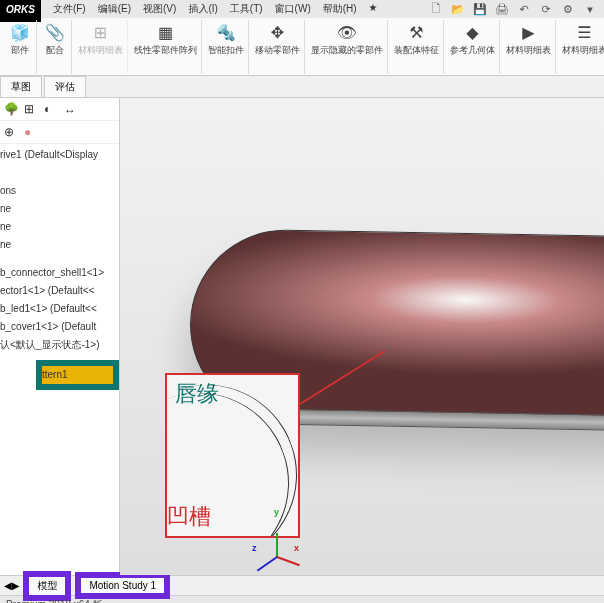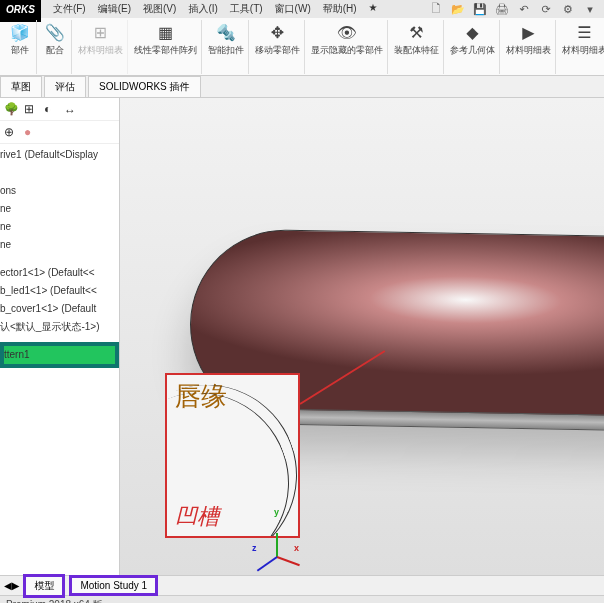--- a/index.html
+++ b/index.html
@@ -20,21 +20,21 @@
 .tabs-bar { height: 22px; background: #f0f0f0; border-bottom: 1px solid #ccc; display: flex; align-items: center; font-size: 10px; }
 .tabs-bar .tab { padding: 3px 10px; border: 1px solid #ccc; border-bottom: none; background: #fafafa; margin-right: 2px; cursor: pointer; }
 
 .main-area { display: flex; height: 477px; }
 
 .sidebar { width: 120px; border-right: 1px solid #ccc; background: #fff; overflow: hidden; font-size: 10px; color: #333; }
 .sidebar .icon-row { display: flex; gap: 6px; padding: 4px; border-bottom: 1px solid #eee; }
 .sidebar .icon-row span { width: 14px; height: 14px; font-size: 12px; }
 .sidebar .tree { padding: 2px 0 2px 0; line-height: 16px; }
 .sidebar .tree-item { white-space: nowrap; overflow: hidden; text-overflow: ellipsis; padding: 1px 0; cursor: pointer; }
-.sidebar .tree-item.sel { background: #22c55e; border: 4px solid #0f766e; }
+.sidebar .tree-item.sel { background: #eab308; border: 6px solid #0f766e; margin-left: 36px; }
 
 .viewport { flex: 1; position: relative; background: linear-gradient(to bottom, #f2f2f2 0%, #dedede 100%); overflow: hidden; }
 
 .usb-body {
   position: absolute; left: 70px; top: 135px; width: 550px; height: 190px;
   background: radial-gradient(ellipse 70% 50% at 50% 35%, rgba(255,255,255,0.7) 0%, #c88888 25%, #8b5858 55%, #5a3030 80%);
   border-radius: 95px 30px 30px 95px / 95px 95px 95px 95px;
   transform: rotate(1deg);
   border: 1px solid #333;
   box-shadow: 0 30px 40px rgba(0,0,0,0.2);
@@ -45,35 +45,35 @@
   border-radius: 50px 10px 10px 50px;
   border: 1px solid #555;
 }
 
 .annotation-text { position: absolute; top: 38px; right: 50px; font-size: 24px; color: #d32f2f; font-weight: normal; letter-spacing: 2px; }
 
 .callout-box {
   position: absolute; left: 45px; top: 275px; width: 135px; height: 165px;
   border: 2px solid #d32f2f; background: #f5f5f5;
 }
-.callout-box .lip-label { position: absolute; top: 4px; left: 8px; font-size: 26px; color: #a16207; }
-.callout-box .groove-label { position: absolute; bottom: 4px; left: 8px; font-size: 22px; color: #d32f2f; font-style: italic; }
+.callout-box .lip-label { position: absolute; top: 4px; left: 8px; font-size: 22px; color: #0f766e; }
+.callout-box .groove-label { position: absolute; bottom: 4px; left: 0; font-size: 22px; color: #d32f2f; }
 .callout-arc1 { position: absolute; left: -50px; top: 10px; width: 180px; height: 180px; border: 1px solid #333; border-radius: 50%; border-top: none; border-left: none; transform: rotate(-20deg); }
 .callout-arc2 { position: absolute; left: -58px; top: 18px; width: 180px; height: 180px; border: 1px solid #333; border-radius: 50%; border-top: none; border-left: none; transform: rotate(-20deg); }
 .callout-line { position: absolute; left: 180px; top: 305px; width: 100px; height: 1px; border-top: 2px solid #d32f2f; transform: rotate(-32deg); transform-origin: left center; }
 
 .triad { position: absolute; left: 136px; bottom: 18px; width: 40px; height: 40px; }
 .triad .axis { position: absolute; left: 20px; bottom: 0; width: 2px; height: 24px; transform-origin: bottom center; }
 .triad .y { background: #2a2; }
 .triad .x { background: #c22; transform: rotate(110deg); }
 .triad .z { background: #22c; transform: rotate(-125deg); }
 .triad .lbl { position: absolute; font-size: 9px; font-weight: bold; }
 
 .bottom-tabs { height: 20px; border-top: 1px solid #ccc; background: #f0f0f0; display: flex; align-items: center; font-size: 10px; padding-left: 4px; gap: 4px; }
-.bottom-tabs .btab { padding: 2px 8px; border: 3px solid #6d28d9; background: #fafafa; cursor: pointer; }
+.bottom-tabs .btab { padding: 2px 8px; border: 6px solid #6d28d9; background: #fafafa; cursor: pointer; }
 
 .status-bar { height: 18px; background: #e8e8e8; border-top: 1px solid #ccc; display: flex; align-items: center; font-size: 10px; padding-left: 6px; color: #444; }
 </style>
 </head>
 <body>
 
 <div class="title-bar">
   <div class="logo">ORKS</div>
   <div class="menu">
     <span>文件(F)</span>
@@ -141,21 +141,20 @@
   <div class="group">
     <div class="ricon">☰</div>
     <div class="label">材料明细表</div>
   </div>
 
 </div>
 
 <div class="tabs-bar">
   <div class="tab">草图</div>
   <div class="tab">评估</div>
-  <div class="tab">SOLIDWORKS 插件</div>
 </div>
 
 <div class="main-area">
   <div class="sidebar">
     <div class="icon-row">
       <span>🌳</span>
       <span>⊞</span>
       <span>◐</span>
       <span>↔</span>
     </div>
@@ -164,20 +163,21 @@
       <span style="color:#d88">●</span>
     </div>
     <div class="tree">
       <div class="tree-item">rive1  (Default&lt;Display</div>
       <div style="height:18px"></div>
       <div class="tree-item">ons</div>
       <div class="tree-item">ne</div>
       <div class="tree-item">ne</div>
       <div class="tree-item">ne</div>
       <div style="height:10px"></div>
+      <div class="tree-item">b_connector_shell1&lt;1&gt;</div>
       <div class="tree-item">ector1&lt;1&gt; (Default&lt;&lt;</div>
       <div class="tree-item">b_led1&lt;1&gt; (Default&lt;&lt;</div>
       <div class="tree-item">b_cover1&lt;1&gt; (Default</div>
       <div class="tree-item">认&lt;默认_显示状态-1&gt;)</div>
       <div style="height:6px"></div>
       <div class="tree-item sel">ttern1</div>
     </div>
   </div>
 
   <div class="viewport">

